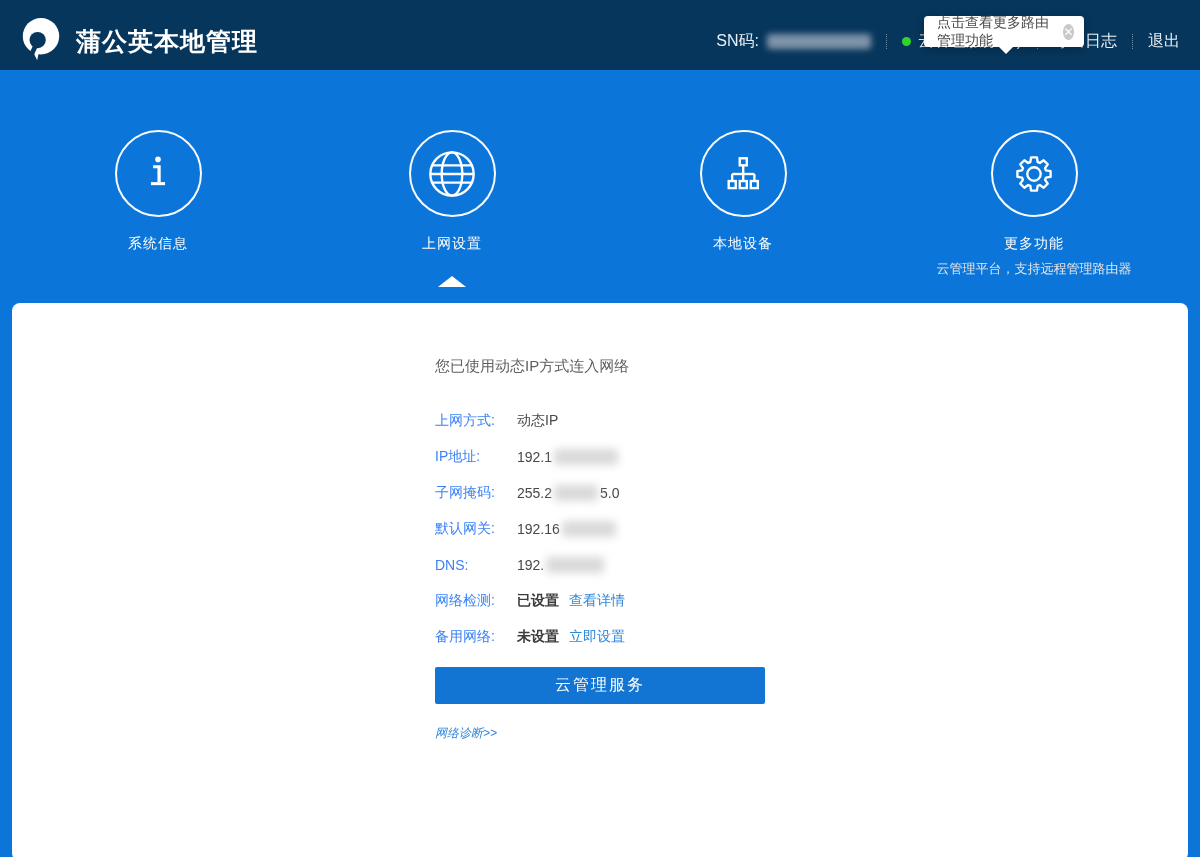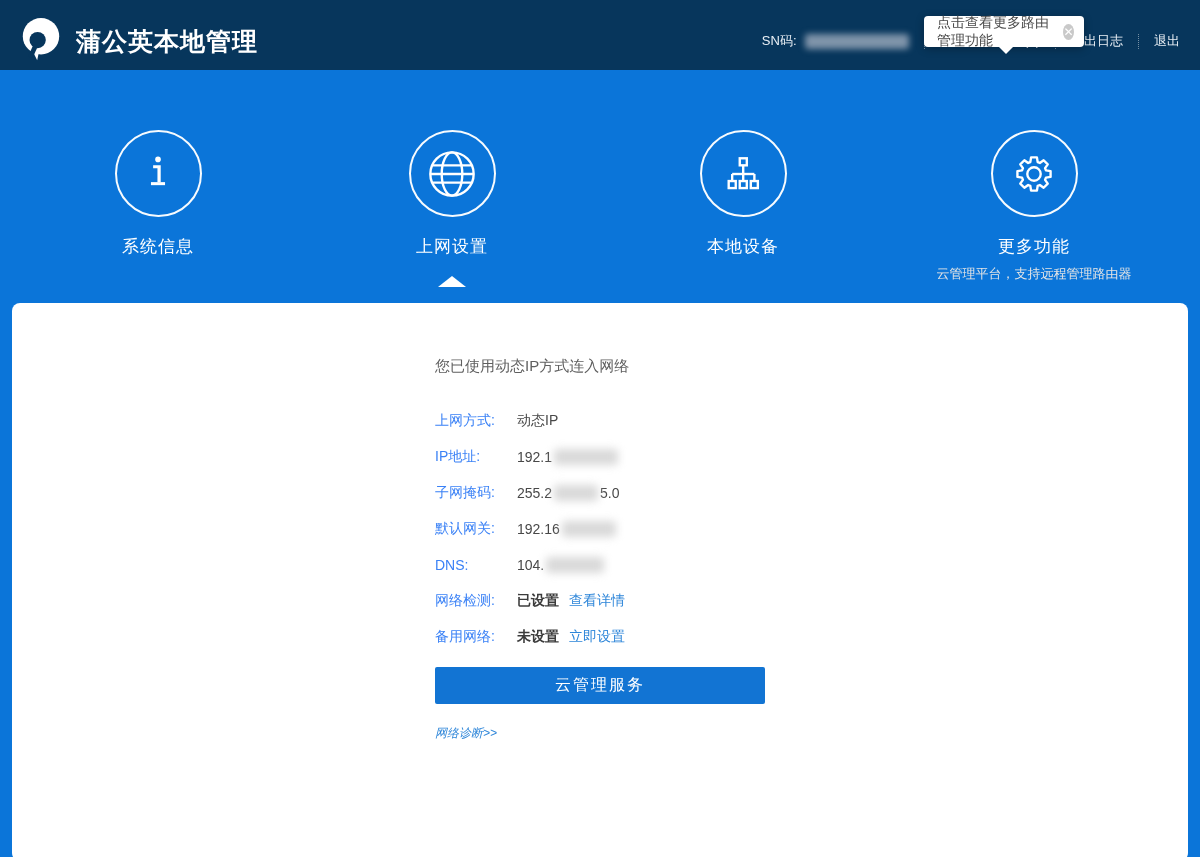--- a/index.html
+++ b/index.html
@@ -12,42 +12,42 @@
   }
   
   .header {
     height:70px; background:#07365c;
     display:flex; align-items:center; justify-content:space-between;
     padding:12px 20px 0 18px;
   }
   .header-left { display:flex; align-items:center; }
   .logo { width:46px; height:52px; margin-right:12px; }
   .app-title { color:#ffffff; font-size:25px; font-weight:600; letter-spacing:1px; }
-  .header-right { display:flex; align-items:center; color:#e9eff5; font-size:13px; }
+  .header-right { display:flex; align-items:center; color:#e9eff5; font-size:16px; }
   .header-right a { color:#e9eff5; text-decoration:none; cursor:pointer; white-space:nowrap; }
   .sep { border-left:1px dotted rgba(255,255,255,.45); height:15px; margin:0 15px; }
   .sn-wrap { display:flex; align-items:center; }
   .blur { display:inline-block; border-radius:3px; vertical-align:middle; }
   .sn-blur { width:104px; height:15px; background:#7f94aa; filter:blur(3px); margin-left:8px; }
   .green-dot { display:inline-block; width:9px; height:9px; border-radius:50%; background:#2ed52b; margin-right:7px; }
   .cloud-link { display:flex; align-items:center; }
 
   
   .nav-area { position:relative; height:217px; }
   .nav-item {
     position:absolute; top:0; bottom:0; width:220px;
     display:flex; flex-direction:column; align-items:center;
     padding-top:60px; cursor:pointer; color:#fff;
   }
   .nav-circle {
     width:87px; height:87px; border:2px solid rgba(255,255,255,.97); border-radius:50%;
     display:flex; align-items:center; justify-content:center;
   }
   .nav-circle svg { width:52px; height:52px; }
-  .nav-label { margin-top:18px; font-size:17px; letter-spacing:1px; }
+  .nav-label { margin-top:18px; font-size:14px; letter-spacing:1px; }
   .nav-sub { margin-top:7px; font-size:13px; color:#e5e5e5; white-space:nowrap; }
   .active-caret {
     position:absolute; bottom:0; left:50%; transform:translateX(-50%);
     width:0; height:0;
     border-left:14px solid transparent; border-right:14px solid transparent;
     border-bottom:11px solid #ffffff;
   }
 
   
   .tooltip {
@@ -212,21 +212,21 @@
         <span class="row-label">默认网关:</span>
         <span class="row-value">
           <span>192.16</span>
           <span class="blur val-blur w54"></span>
         </span>
       </div>
 
       <div class="row">
         <span class="row-label">DNS:</span>
         <span class="row-value">
-          <span>104.</span>
+          <span>192.</span>
           <span class="blur val-blur w58"></span>
         </span>
       </div>
 
       <div class="row">
         <span class="row-label">网络检测:</span>
         <span class="row-value">
           <span class="strong">已设置</span>
           <a class="inline-link">查看详情</a>
         </span>

